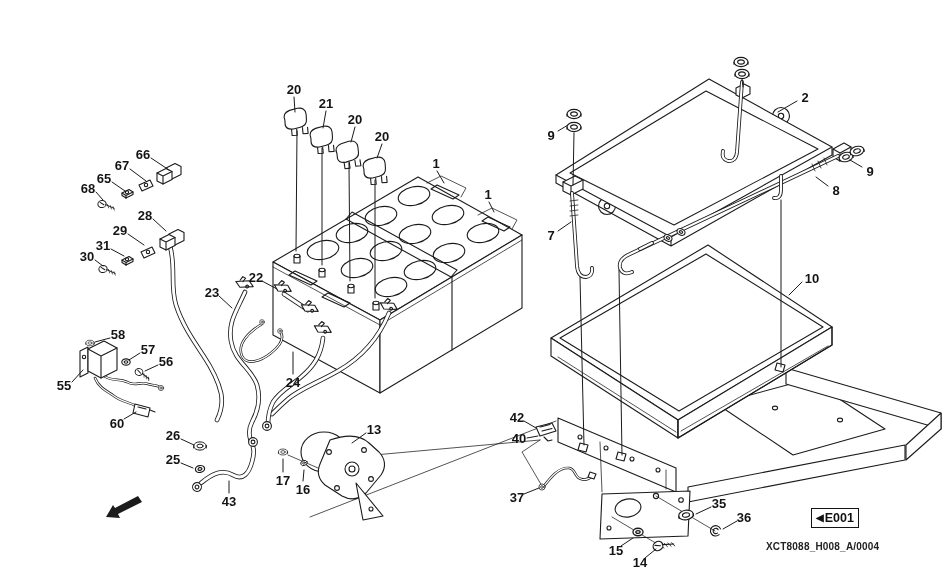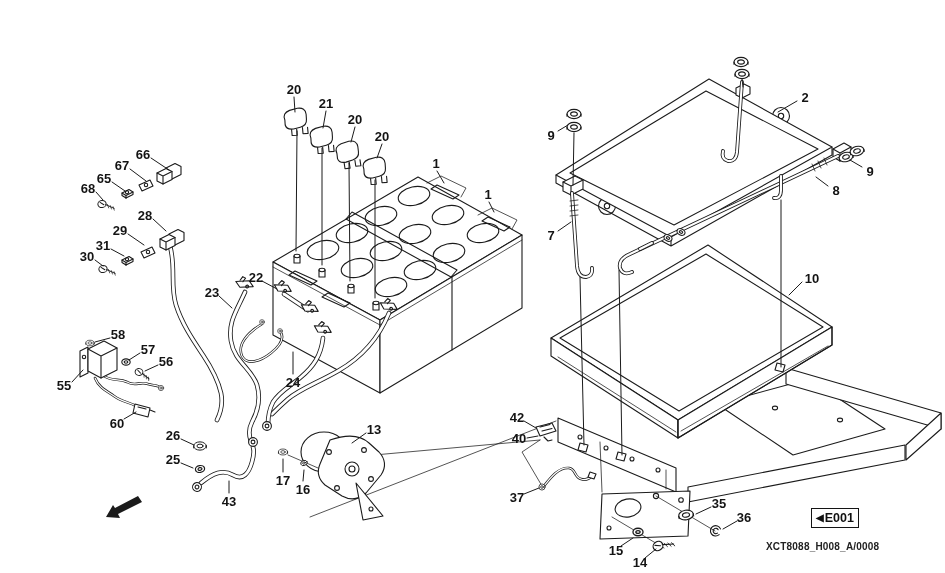--- a/index.html
+++ b/index.html
@@ -389,15 +389,15 @@
         <text x="616" y="550" class="callout">15</text>
         <line x1="645" y1="558" x2="656" y2="549" class="leader"></line>
         <text x="640" y="562" class="callout">14</text>
       </g>
 </svg>
 
 <div class="nav-tag">
   <span class="tri">◀</span>
   <span>E001</span>
 </div>
-<div class="ref-code">XCT8088_H008_A/0008</div>
+<div class="ref-code">XCT8088_H008_A/0004</div>
 
 </div>
 
 </body></html>

